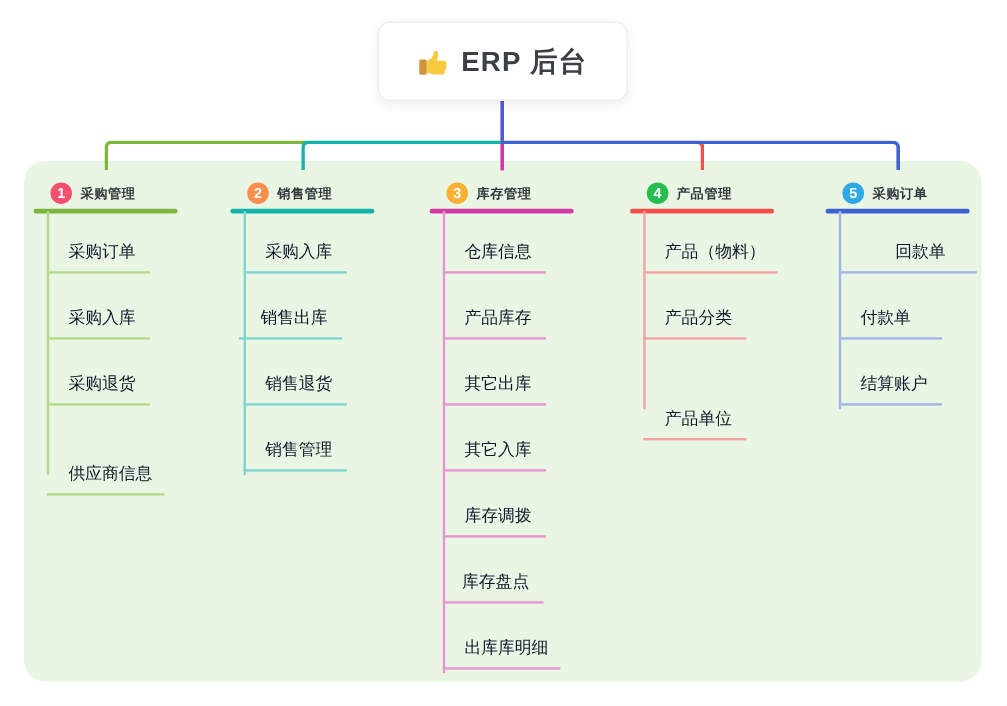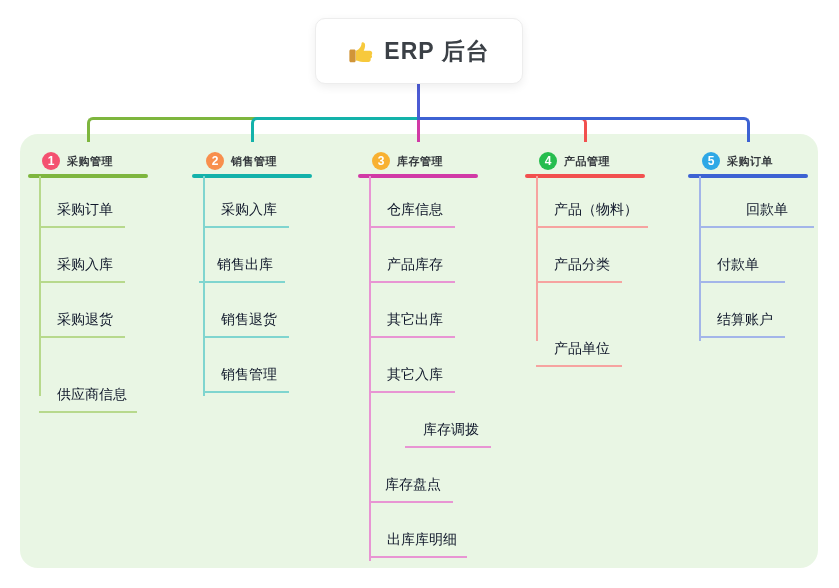--- a/index.html
+++ b/index.html
@@ -94,21 +94,21 @@
       <div class="topic-header" style="left: 358px; width: 120px;">
         <div class="badge" style="background: rgb(248, 177, 50);">3</div>
         <span class="topic-label">库存管理</span>
       </div>
       <div class="topic-underline" style="left: 358px; width: 120px; background: rgb(209, 58, 166);"></div>
       <div class="child-vline" style="left: 369px; top: 176px; height: 385px; background: rgb(232, 149, 211);"></div>
       <div class="child-item" style="left: 369px; top: 201px; border-bottom-color: rgb(232, 149, 211);">仓库信息</div>
       <div class="child-item" style="left: 369px; top: 256px; border-bottom-color: rgb(232, 149, 211);">产品库存</div>
       <div class="child-item" style="left: 369px; top: 311px; border-bottom-color: rgb(232, 149, 211);">其它出库</div>
       <div class="child-item" style="left: 369px; top: 366px; border-bottom-color: rgb(232, 149, 211);">其它入库</div>
-      <div class="child-item" style="left: 369px; top: 421px; border-bottom-color: rgb(232, 149, 211); margin-left: 36px;">库存调拨</div>
+      <div class="child-item" style="left: 369px; top: 421px; border-bottom-color: rgb(232, 149, 211);">库存调拨</div>
       <div class="child-item" style="left: 369px; top: 476px; border-bottom-color: rgb(232, 149, 211); padding-left: 16px;">库存盘点</div>
       <div class="child-item" style="left: 369px; top: 531px; border-bottom-color: rgb(232, 149, 211);">出库库明细</div>
       <div class="topic-header" style="left: 525px; width: 120px;">
         <div class="badge" style="background: rgb(38, 189, 78);">4</div>
         <span class="topic-label">产品管理</span>
       </div>
       <div class="topic-underline" style="left: 525px; width: 120px; background: rgb(242, 80, 79);"></div>
       <div class="child-vline" style="left: 536px; top: 176px; height: 165px; background: rgb(246, 163, 160);"></div>
       <div class="child-item" style="left: 536px; top: 201px; border-bottom-color: rgb(246, 163, 160);">产品（物料）</div>
       <div class="child-item" style="left: 536px; top: 256px; border-bottom-color: rgb(246, 163, 160);">产品分类</div>

